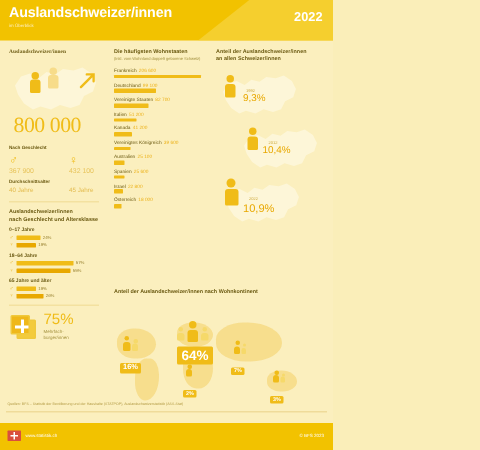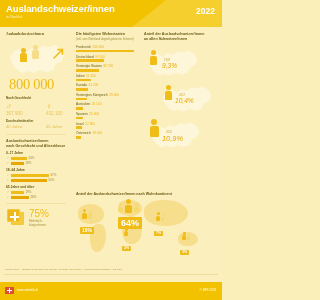--- a/index.html
+++ b/index.html
@@ -70,21 +70,21 @@
   .panelA2 { padding: 4px 5px 0 6px; }
   .agegrp { margin-top: 3px; }
   .agegrp .gname { font-size: 3.3px; font-weight: bold; color: #6b5a12; margin-bottom: 1px; }
   .barrow { display: flex; align-items: center; gap: 1.5px; height: 4px; margin-bottom: 1px; }
   .barsym { width: 3.5px; font-size: 3.6px; color: #e7b422; text-align: center; line-height: 4px; }
   .bar { height: 3px; background: #f0bc18; border-radius: 0.3px; }
   .bar.f { background: #e8a800; }
   .barval { font-size: 2.9px; color: #9b8434; }
 
   
-  .badge75 { display: flex; align-items: flex-start; gap: 3px; padding: 5px 5px 0 7px; }
+  .badge75 { display: flex; align-items: center; gap: 3px; padding: 5px 5px 0 7px; }
   .flagstack { position: relative; width: 19px; height: 17px; }
   .flagstack .fl {
     position: absolute; width: 13px; height: 13px; border-radius: 1px;
     background: #f6d96a; border: 0.5px solid #f0c93c;
   }
   .flagstack .fl2 { left: 4px; top: 3px; background: #f3cb3c; }
   .flagstack .fl1 { left: 0px; top: 0px; background: #efb81a; }
   .crossv { position: absolute; left: 5.5px; top: 2px; width: 2px; height: 9px; background: #fff; }
   .crossh { position: absolute; left: 2px; top: 5.5px; width: 9px; height: 2px; background: #fff; }
   .badge75 .b-num { font-size: 10px; color: #f0bc18; font-weight: normal; line-height: 10px; }
@@ -94,35 +94,35 @@
   .panelB { padding: 5px 4px 0 2px; }
   .clist { margin-top: 4px; }
   .citem { margin-bottom: 2.2px; }
   .cbar { height: 2.6px; background: #f0bc18; border-radius: 0.3px; }
   .crow { font-size: 3.2px; color: #6b5a12; margin-bottom: 0.8px; }
   .crow .cval { color: #ecb21a; margin-left: 1.5px; }
 
   
   .panelC { padding: 5px 4px 0 4px; }
   .cmaps { position: relative; height: 110px; margin-top: 4px; }
-  .cmap { position: absolute; width: 54px; height: 36px; font-style: italic; }
+  .cmap { position: absolute; width: 54px; height: 36px; }
   .cmap .cm-year { position: absolute; font-size: 2.7px; color: #cda93c; }
   .cmap .cm-pct { position: absolute; font-size: 6.6px; color: #e8a800; font-weight: normal; }
   .cmap.m1 { left: 2px;  top: 0px; }
   .cmap.m2 { left: 16px; top: 36px; }
   .cmap.m3 { left: 4px;  top: 72px; }
 
   .person { position: absolute; }
   .person .head { width: 5px; height: 5px; border-radius: 50%; background: #f0bc18; }
   .person .body { width: 7.5px; height: 9px; background: #f0bc18; border-radius: 2px 2px 1px 1px; margin-top: 0.5px; margin-left: -1.2px; }
 
   
   .worldsec { position: absolute; left: 74px; top: 192px; width: 148px; height: 70px; }
   .worldsec .ws-title { position: absolute; left: 2px; top: 0; font-size: 3.6px; font-weight: bold; color: #6b5a12; }
-  .world { position: absolute; left: 0; top: 4px; width: 148px; height: 62px; }
+  .world { position: absolute; left: 0; top: 19px; width: 148px; height: 62px; }
   .blob { position: absolute; background: #f7dc8a; border-radius: 45% 55% 50% 48%; opacity: .95; }
   .grp { position: absolute; text-align: center; }
   .grp .gfig { position: relative; height: 12px; }
   .grp .pct {
     display: inline-block; background: #f0bc18; color: #fff; font-weight: bold;
     border-radius: 1px; padding: 0.5px 2px;
   }
   .grp.big .pct { font-size: 9px; padding: 1px 3px; }
   .grp.sm .pct { font-size: 5px; }
   .grp.xs .pct { font-size: 3.6px; }

